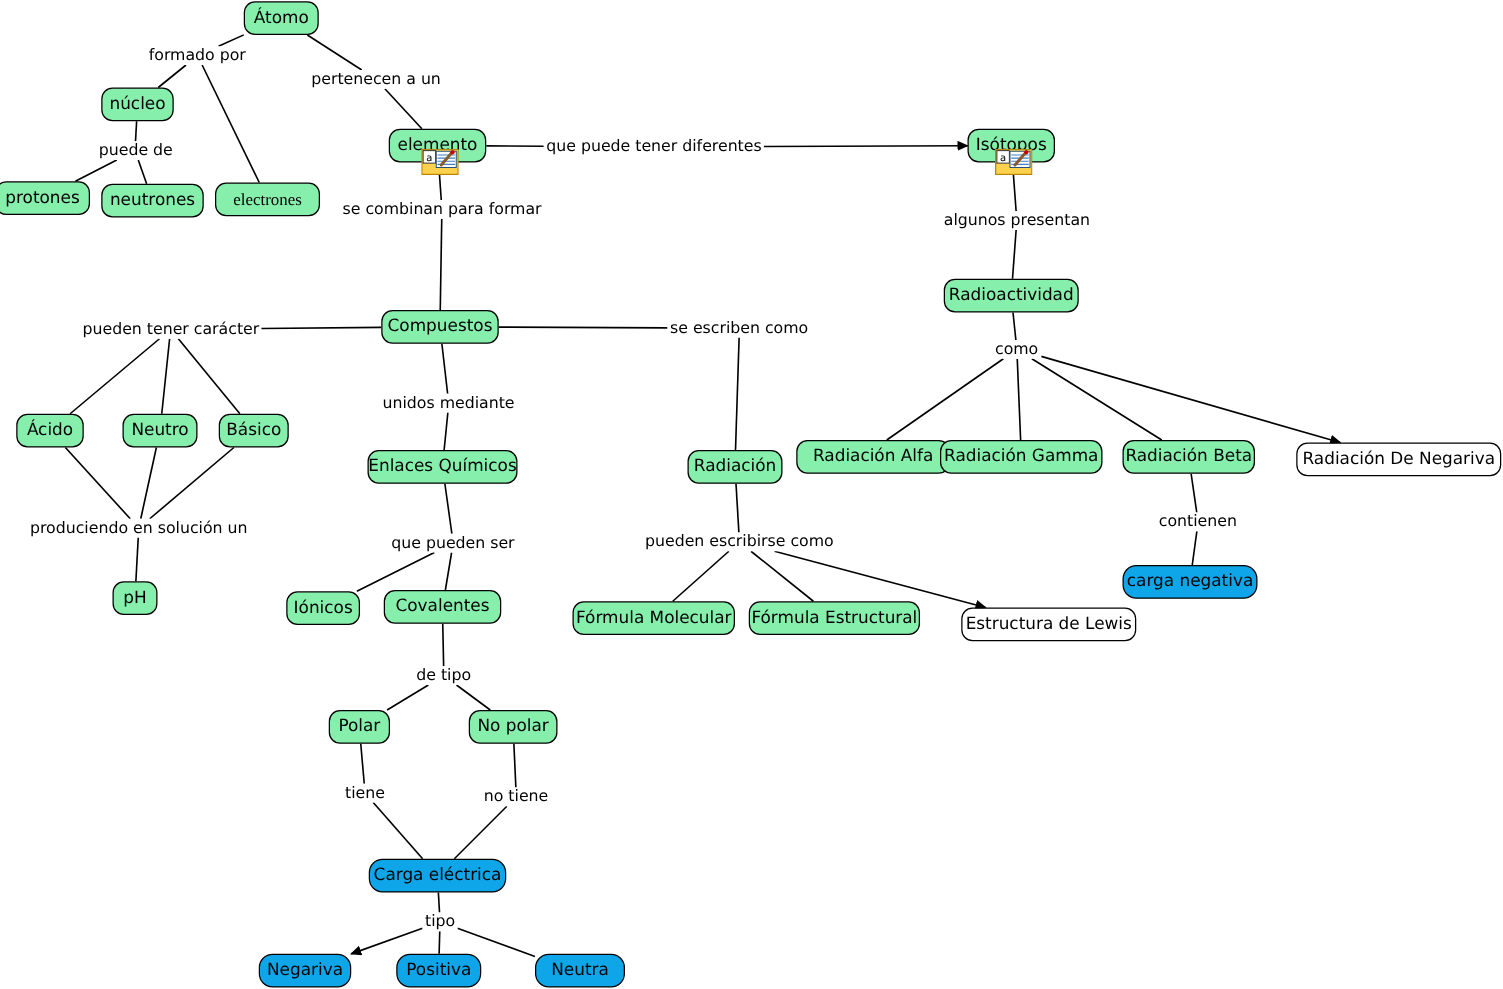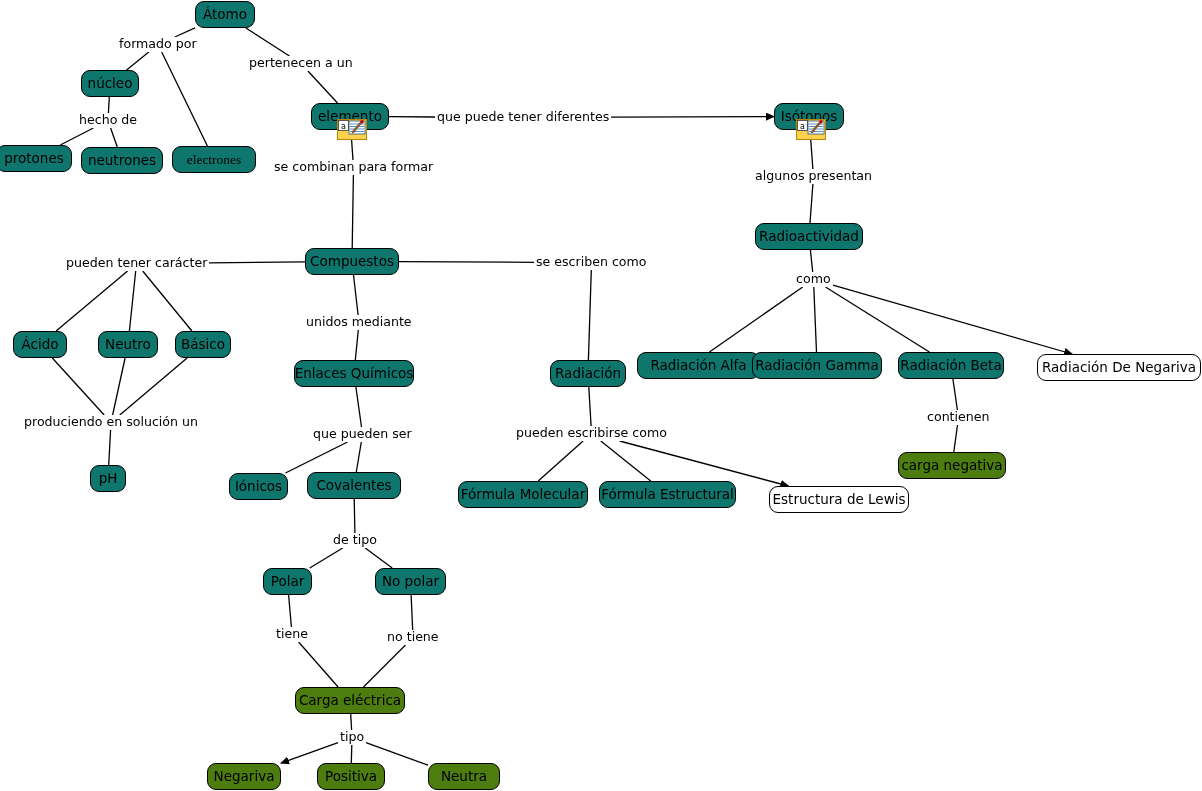--- a/index.html
+++ b/index.html
@@ -27,35 +27,36 @@
     pointer-events: none;
   }
   .node {
     position: absolute;
     box-sizing: border-box;
     display: flex;
     align-items: center;
     justify-content: center;
     border: 1.4px solid #000000;
     border-radius: 9px;
-    background: #0f766e;
+    background: #86efac;
     color: #000000;
     font-size: 13.5px;
     line-height: 1;
     white-space: nowrap;
     padding: 0 9px;
     height: 27px;
     z-index: 3;
   }
   .node.white {
     background: #ffffff;
   }
   .node.magenta {
-    background: #4d7c0f;
+    background: #0ea5e9;
     border-color: #000000;
+    border-radius: 11px;
   }
   .edge-label {
     position: absolute;
     font-size: 12.6px;
     color: #000000;
     background: #ffffff;
     white-space: nowrap;
     line-height: 1;
     padding: 1px 2px;
     z-index: 2;
@@ -127,21 +128,21 @@
         <line x1="802.7" y1="287.0" x2="709.4" y2="352.0"></line>
         <line x1="813.8" y1="287.0" x2="816.5" y2="352.0"></line>
         <line x1="825.5" y1="287.0" x2="929.4" y2="352.0"></line>
         <line x1="833.0" y1="285.1" x2="1072.1" y2="354.0" marker-end="url(#arrowhead)"></line>
         <line x1="952.9" y1="379.0" x2="957.4" y2="410.0"></line>
         <line x1="957.5" y1="425.0" x2="953.8" y2="452.0"></line>
       </g>
   </svg>
   <div id="labels-layer">
       <div class="edge-label" style="left: 117px; top: 37px;">formado por</div>
-      <div class="edge-label" style="left: 77px; top: 113px;">hecho de</div>
+      <div class="edge-label" style="left: 77px; top: 113px;">puede de</div>
       <div class="edge-label" style="left: 247px; top: 56px;">pertenecen a un</div>
       <div class="edge-label" style="left: 435px; top: 110px;">que puede tener diferentes</div>
       <div class="edge-label" style="left: 272px; top: 160px;">se combinan para formar</div>
       <div class="edge-label" style="left: 753px; top: 169px;">algunos presentan</div>
       <div class="edge-label" style="left: 64px; top: 256px;">pueden tener carácter</div>
       <div class="edge-label" style="left: 534px; top: 255px;">se escriben como</div>
       <div class="edge-label" style="left: 794px; top: 272px;">como</div>
       <div class="edge-label" style="left: 304px; top: 315px;">unidos mediante</div>
       <div class="edge-label" style="left: 22px; top: 415px;">produciendo en solución un</div>
       <div class="edge-label" style="left: 311px; top: 427px;">que pueden ser</div>

